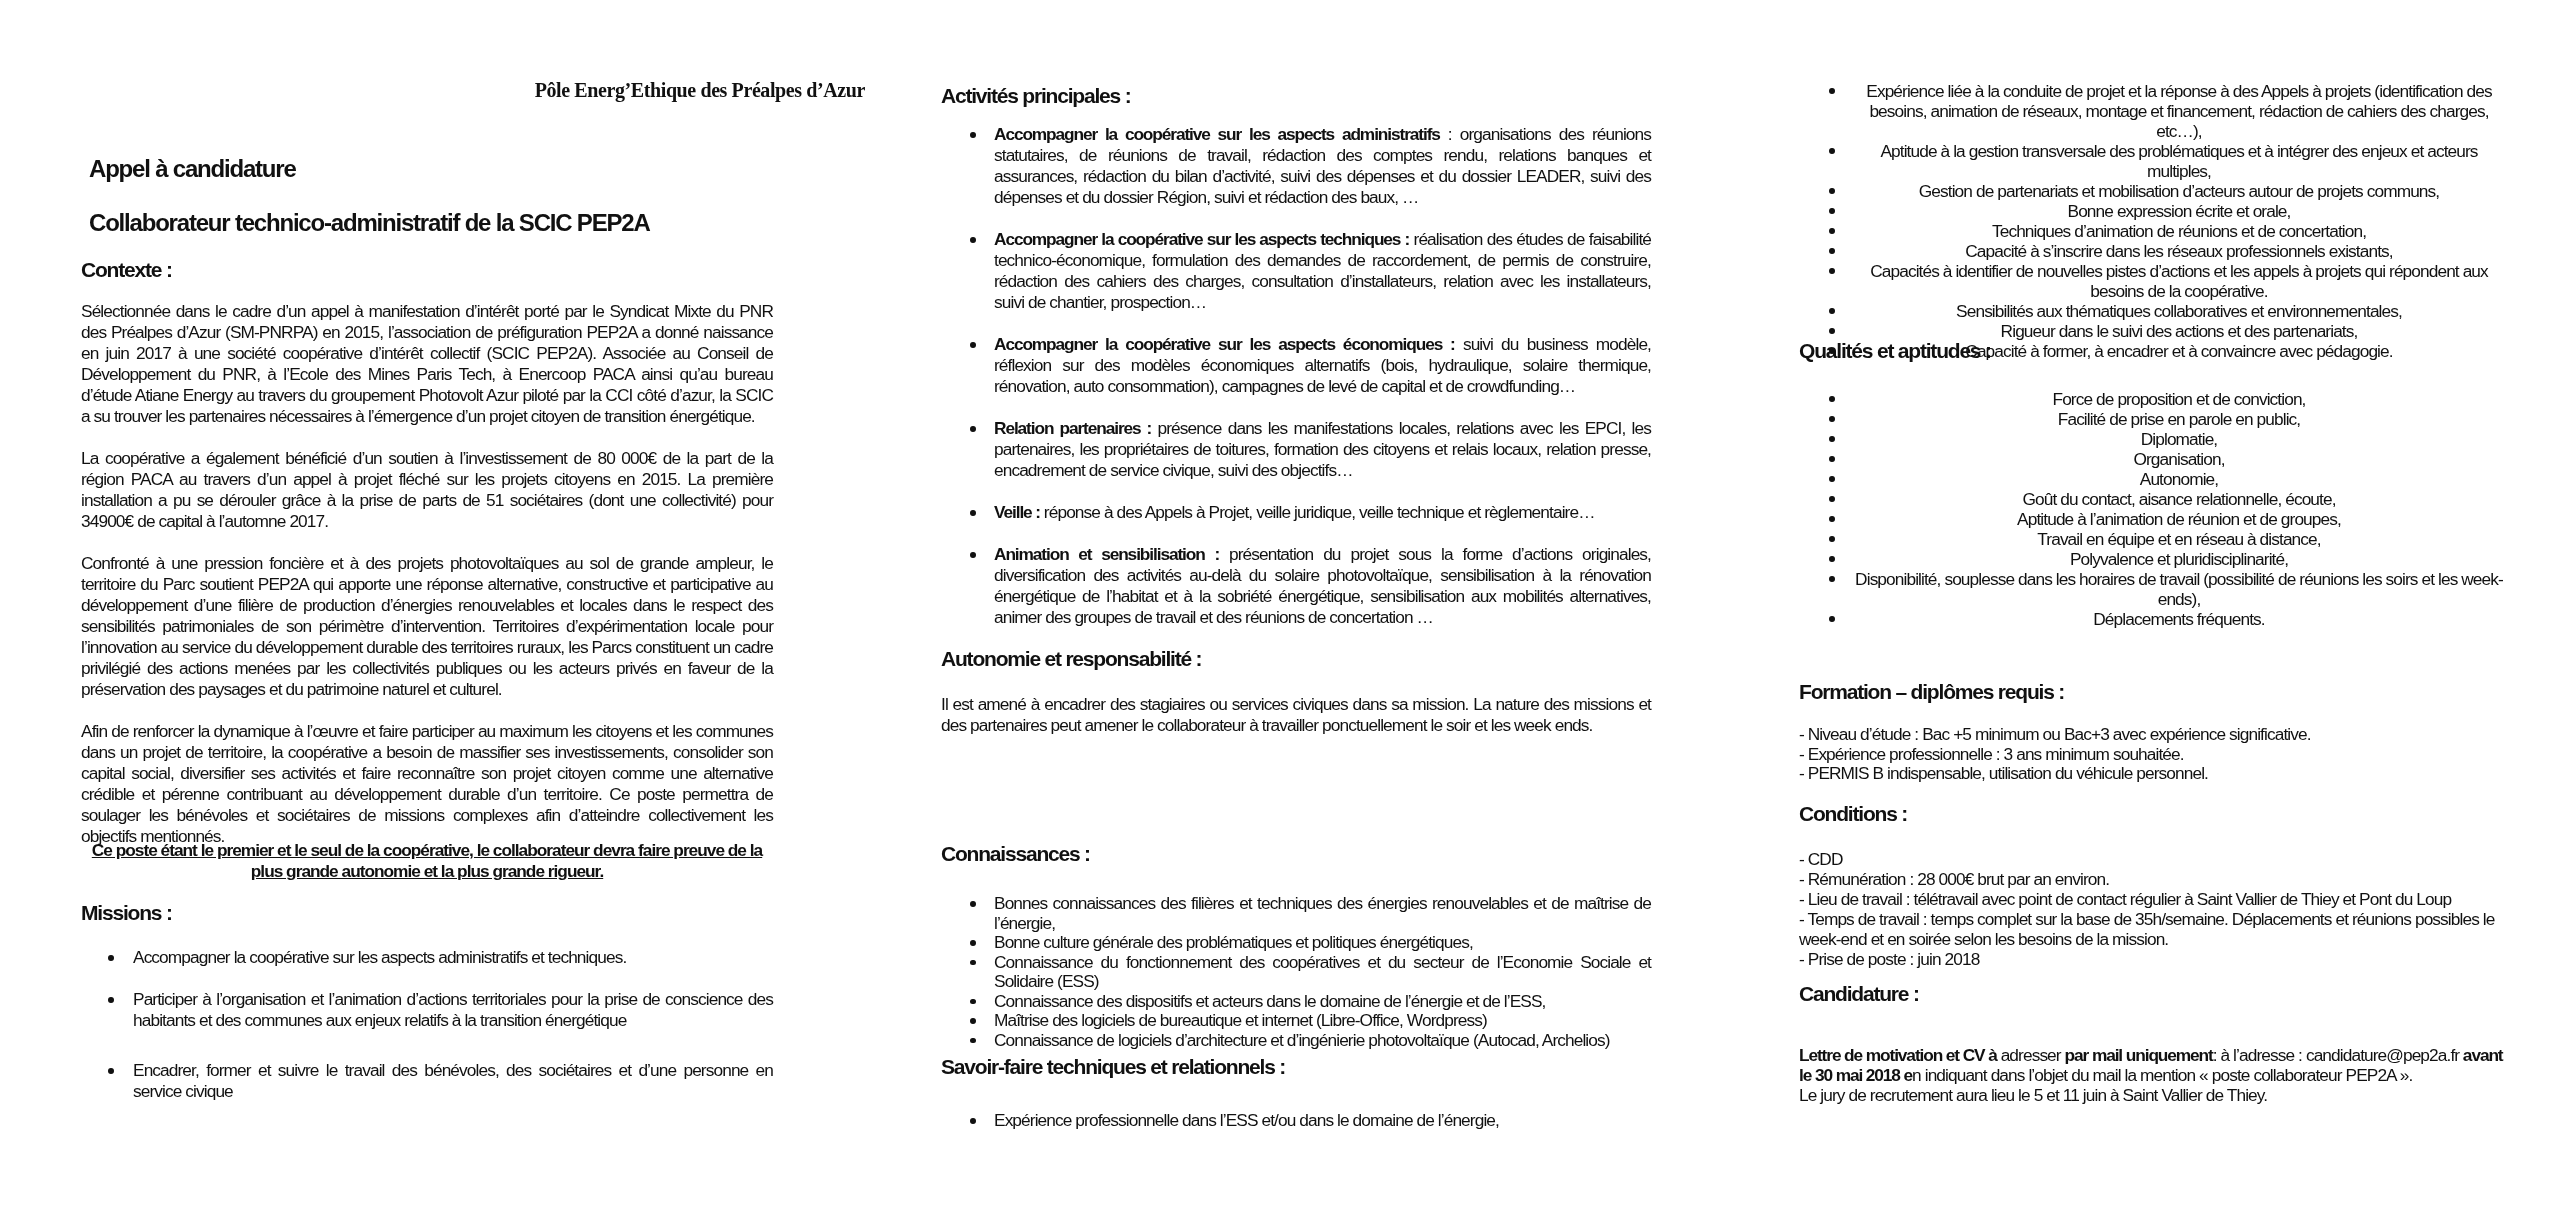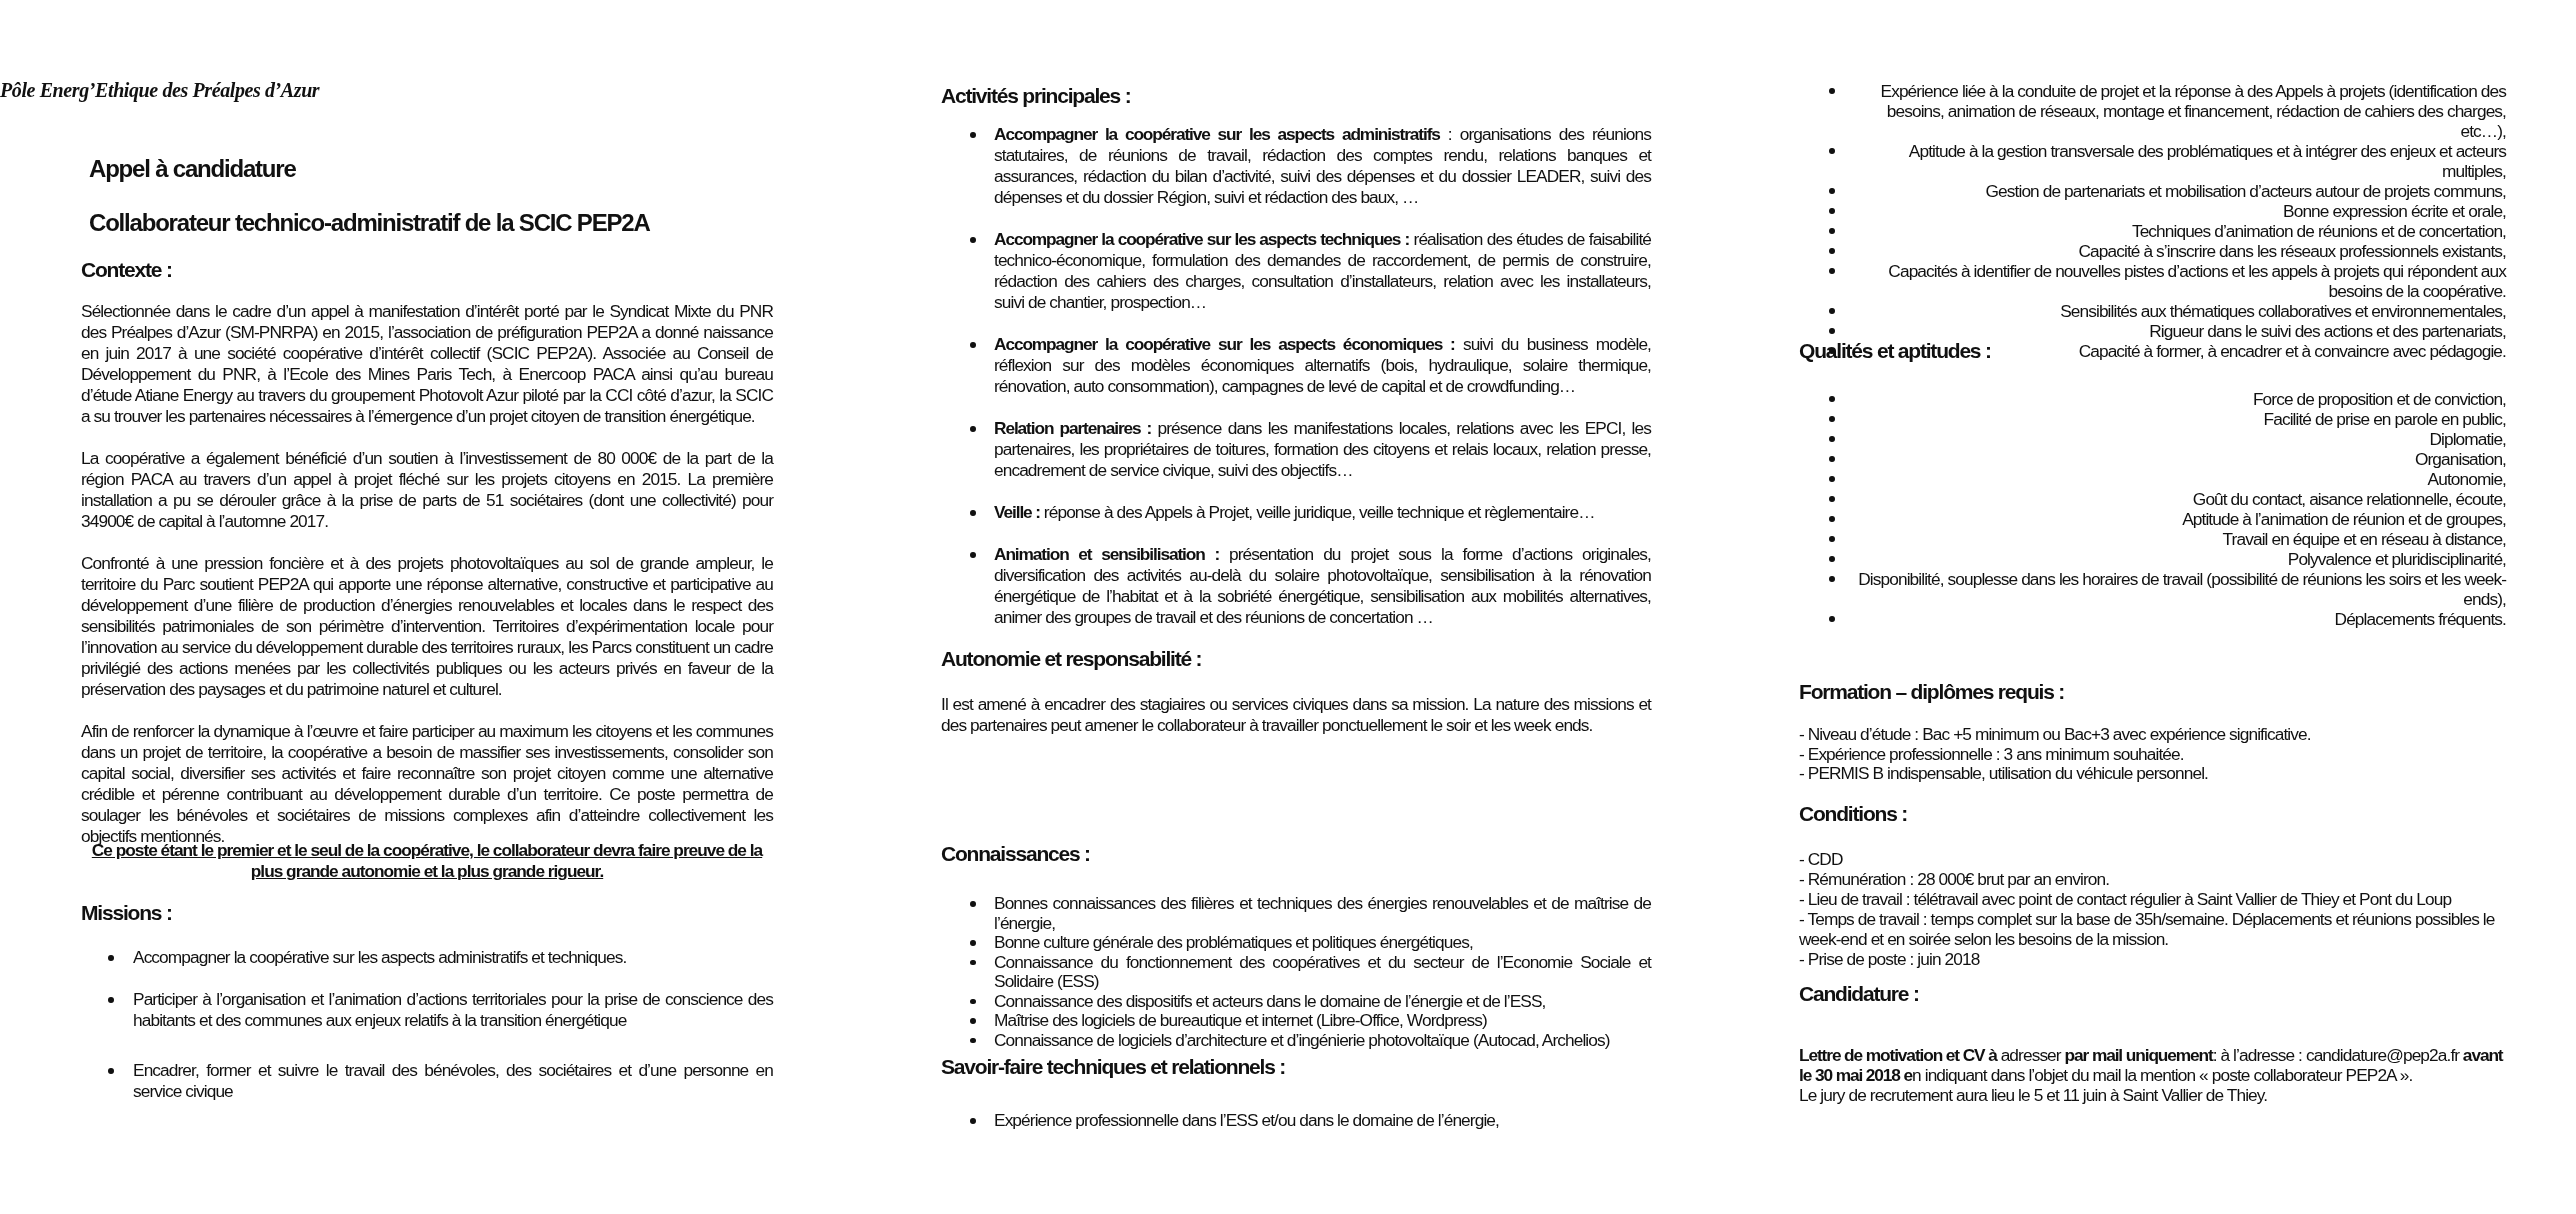--- a/index.html
+++ b/index.html
@@ -15,44 +15,44 @@
 
   
   .cond {
     font-size: 17.3px; line-height: 21px;
     letter-spacing: -0.9px; word-spacing: 0px;
   }
   .abs { position: absolute; left: 0; right: 0; }
 
   .doc-title {
     position: absolute; left: 0; width: 865px; top: 79px;
-    text-align: left;
+    text-align: right;
     font-family: "Liberation Serif", "DejaVu Serif", serif;
-    font-style: italic; font-weight: bold; font-size: 20px;
+    font-weight: bold; font-size: 20px;
     letter-spacing: -0.4px;
   }
   .h1 {
     font-weight: bold; font-size: 24px; letter-spacing: -1.2px;
     line-height: 24.5px;
     margin-left: 8px;
   }
   .h2 {
     font-weight: bold; font-size: 21px; letter-spacing: -1.2px;
     line-height: 24.5px;
   }
   .para { text-align: justify; }
   .para p { margin: 0; }
   .emph {
     font-weight: bold; text-decoration: underline; text-align: center;
     font-size: 17.3px; line-height: 21px; letter-spacing: -1px;
   }
   ul.blist { list-style: none; margin: 0; padding: 0; }
   ul.blist li { position: relative; padding-left: 52px; text-align: justify; }
   .col-mid ul.blist li { padding-left: 53px; }
-  .col-right ul.blist li { padding-left: 53px; text-align: right; }
+  .col-right ul.blist li { padding-left: 53px; text-align: center; }
   .bullet {
     position: absolute; left: 27px; top: 8px;
     width: 5.8px; height: 5.8px; border-radius: 50%; background: #111111;
   }
   .col-mid .bullet { left: 29px; }
   .col-right .bullet { left: 30px; }
   .b { font-weight: bold; letter-spacing: -1.1px; }
   .dash-list div { white-space: nowrap; }
 </style>
 </head>

